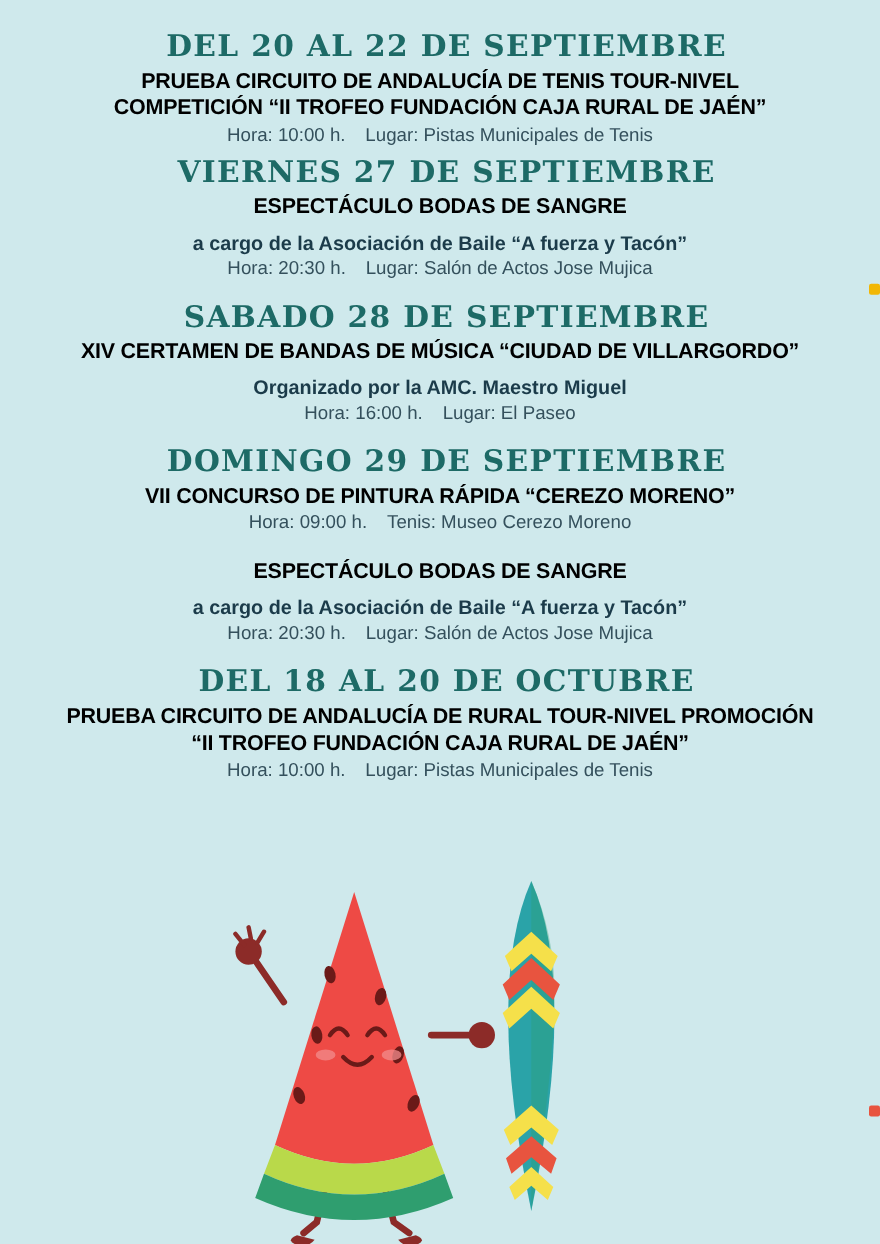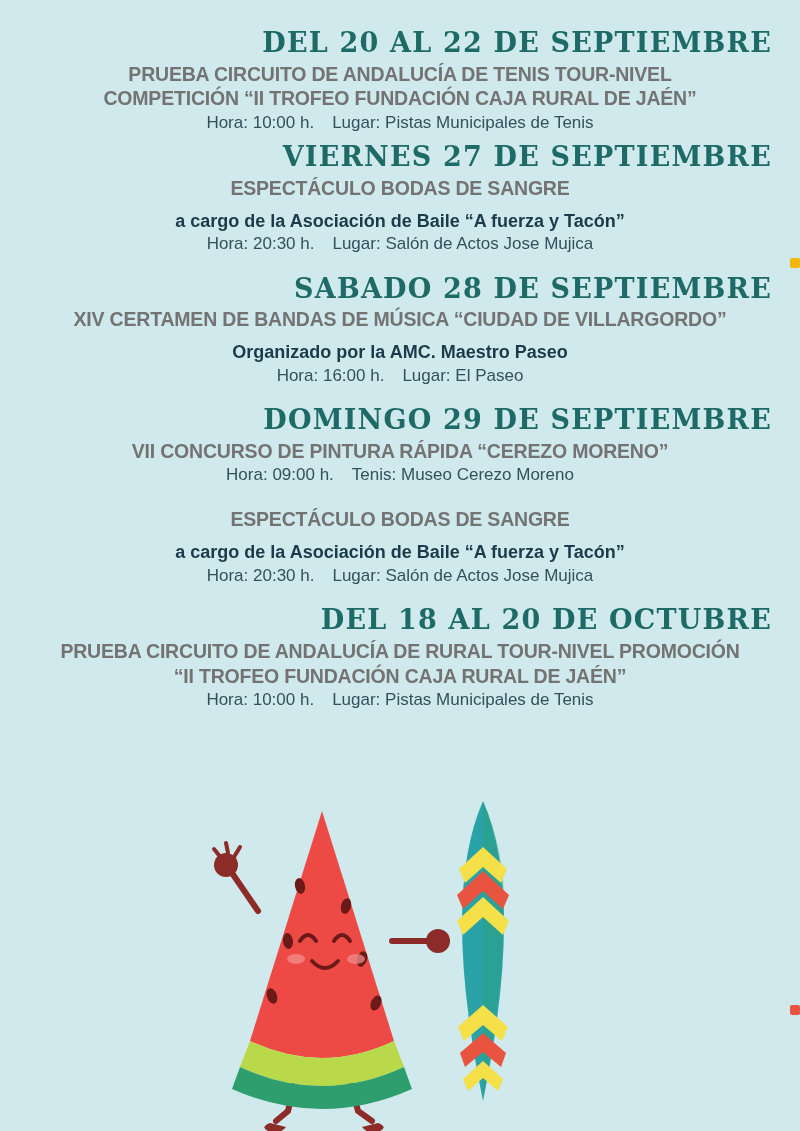--- a/index.html
+++ b/index.html
@@ -23,26 +23,26 @@
   }
   .event-block {
     margin-bottom: 2px;
   }
   .date-heading {
     color: #1d6a66;
     font-family: "DejaVu Serif", serif;
     font-weight: bold;
     font-size: 27px;
     letter-spacing: 1.2px;
-    text-align: right;
+    text-align: center;
     margin: 0 0 2px 12px;
     line-height: 1.28;
   }
   .ev-title {
-    color: #737373;
+    color: #000000;
     font-weight: bold;
     font-size: 19.5px;
     text-align: center;
     line-height: 1.22;
     margin: 0 0 1px 0;
     letter-spacing: -0.2px;
   }
   .ev-sub {
     color: #1b3b4a;
     font-weight: bold;
@@ -111,21 +111,21 @@
     <div class="ev-info">
       <span>Hora: 20:30 h.</span><span class="sep"></span><span>Lugar: Salón de Actos Jose Mujica</span>
     </div>
   </div>
 
   <div class="gap-small"></div>
 
   <div class="event-block">
     <div class="date-heading">SABADO 28 DE SEPTIEMBRE</div>
     <div class="ev-title">XIV CERTAMEN DE BANDAS DE MÚSICA “CIUDAD DE VILLARGORDO”</div>
-    <div class="ev-sub">Organizado por la AMC. Maestro Paseo</div>
+    <div class="ev-sub">Organizado por la AMC. Maestro Miguel</div>
     <div class="ev-info">
       <span>Hora: 16:00 h.</span><span class="sep"></span><span>Lugar: El Paseo</span>
     </div>
   </div>
 
   <div class="gap-small"></div>
 
   <div class="event-block">
     <div class="date-heading">DOMINGO 29 DE SEPTIEMBRE</div>
     <div class="ev-title">VII CONCURSO DE PINTURA RÁPIDA “CEREZO MORENO”</div>

